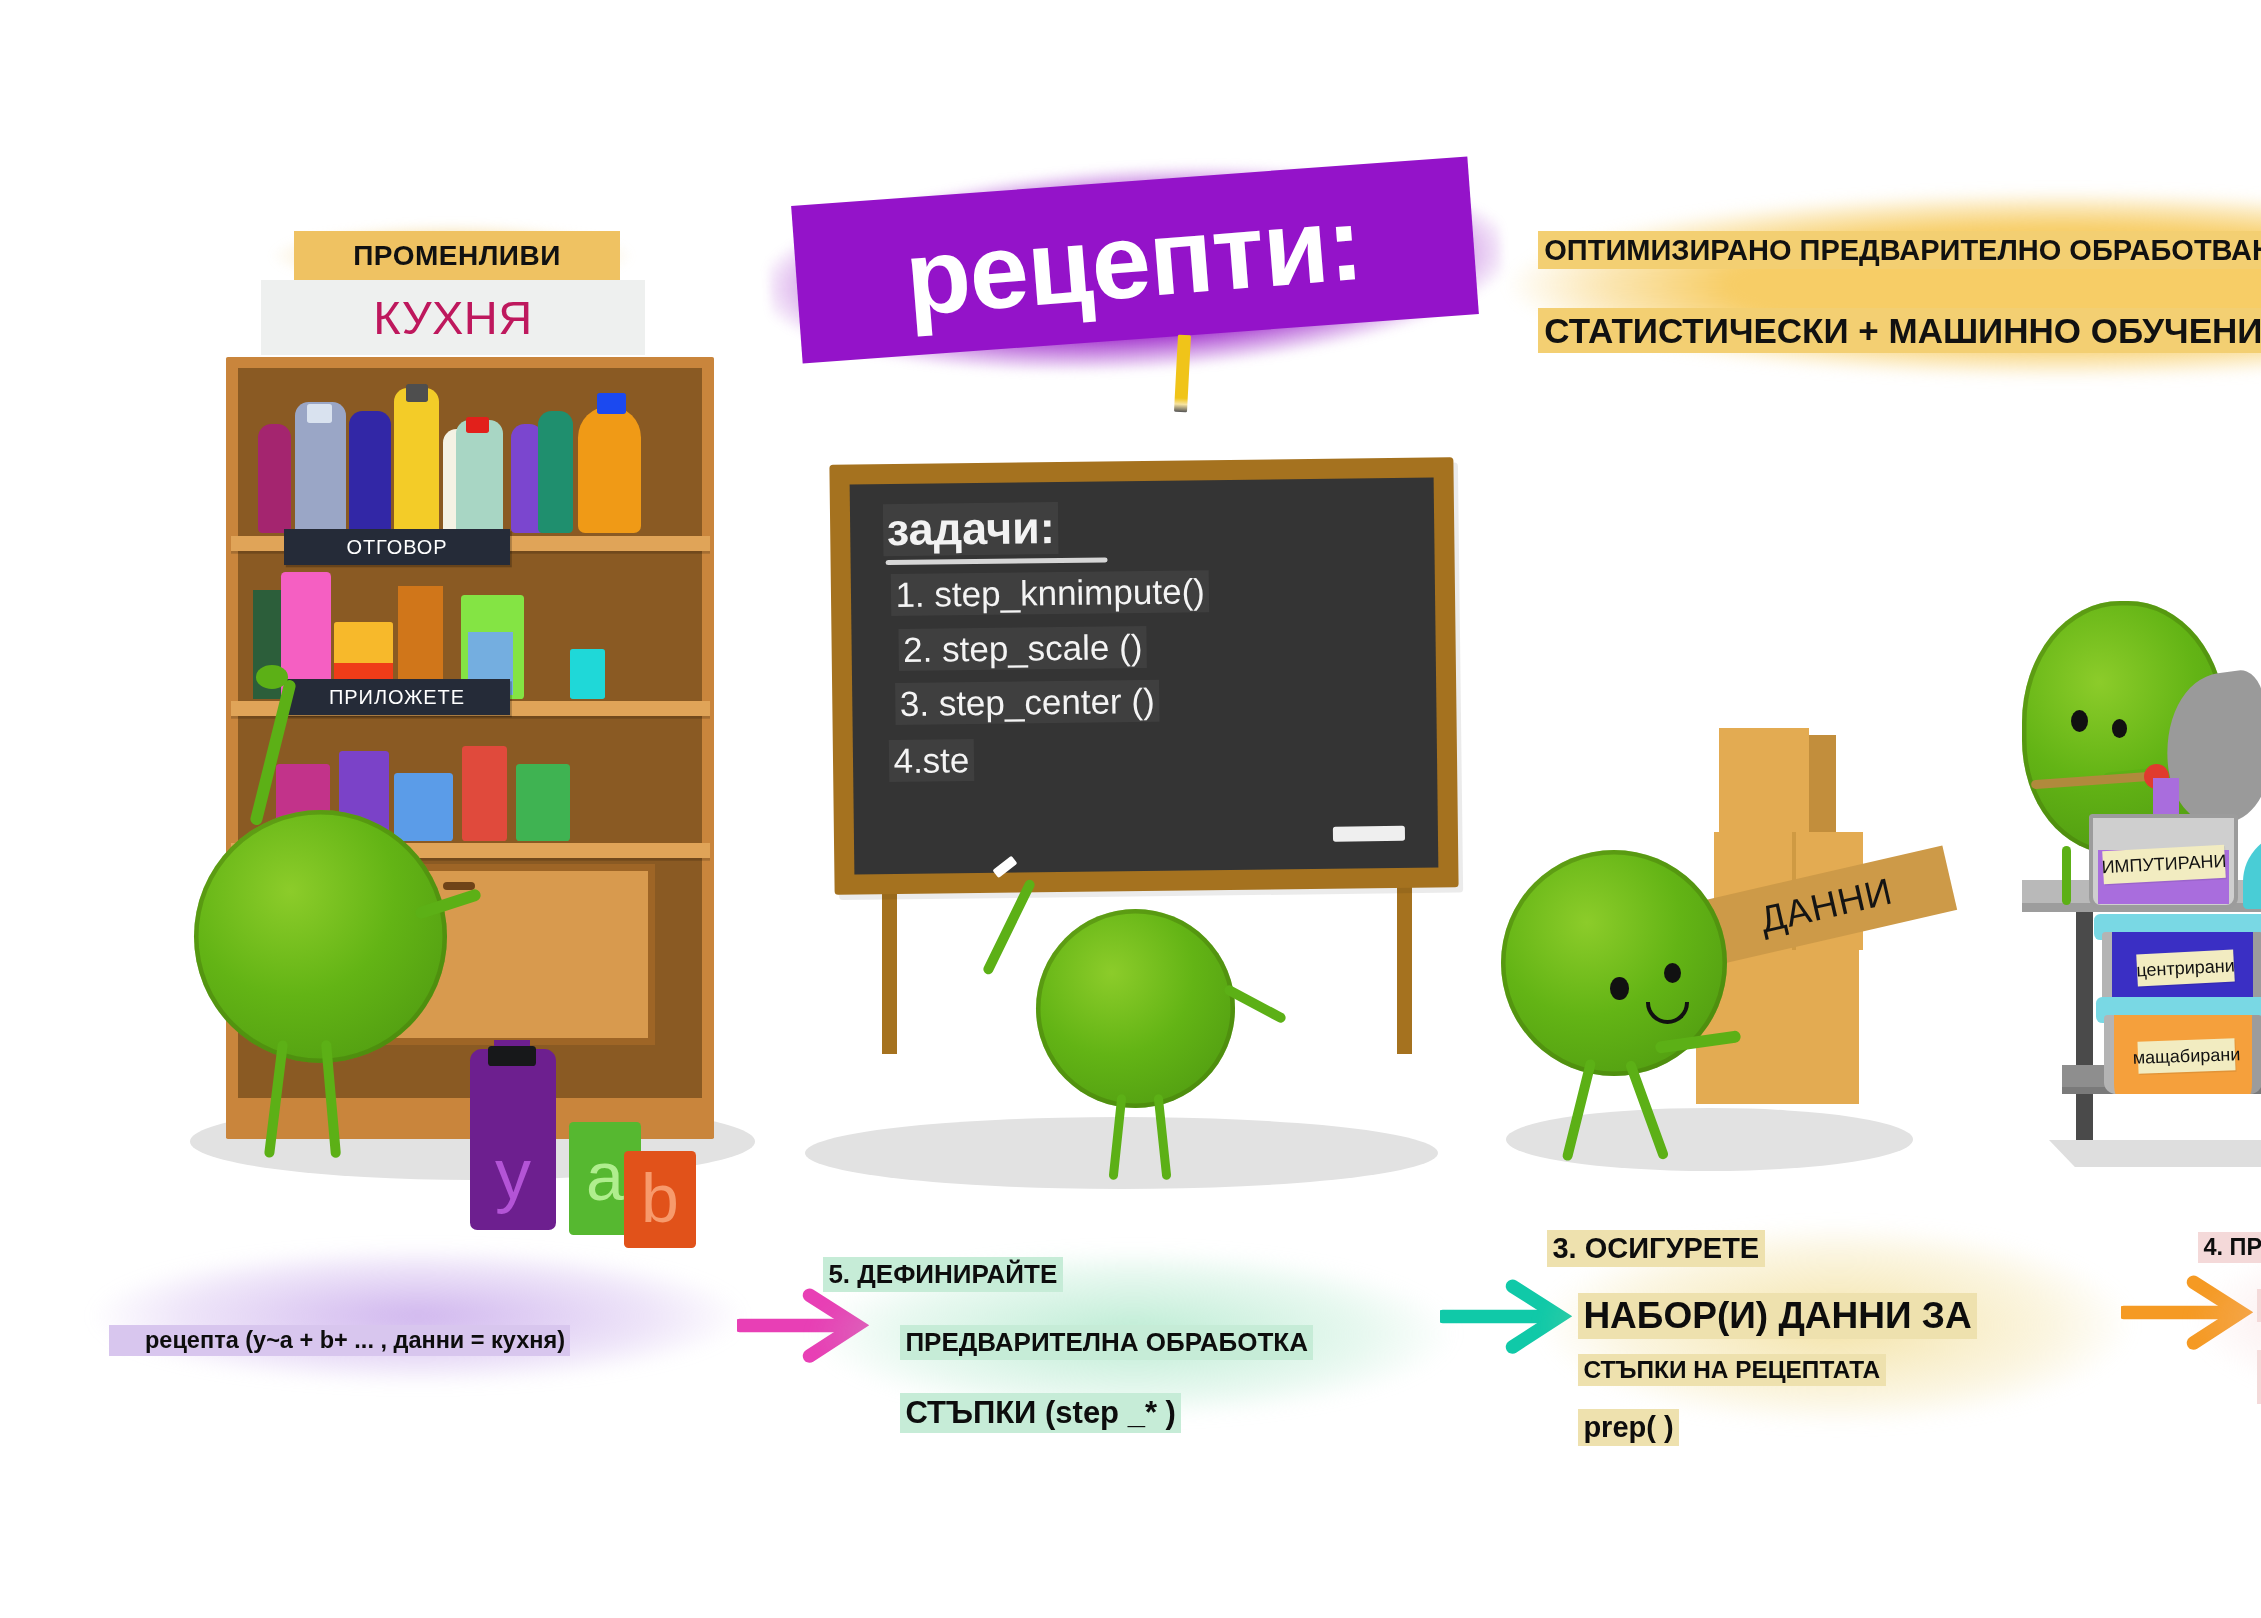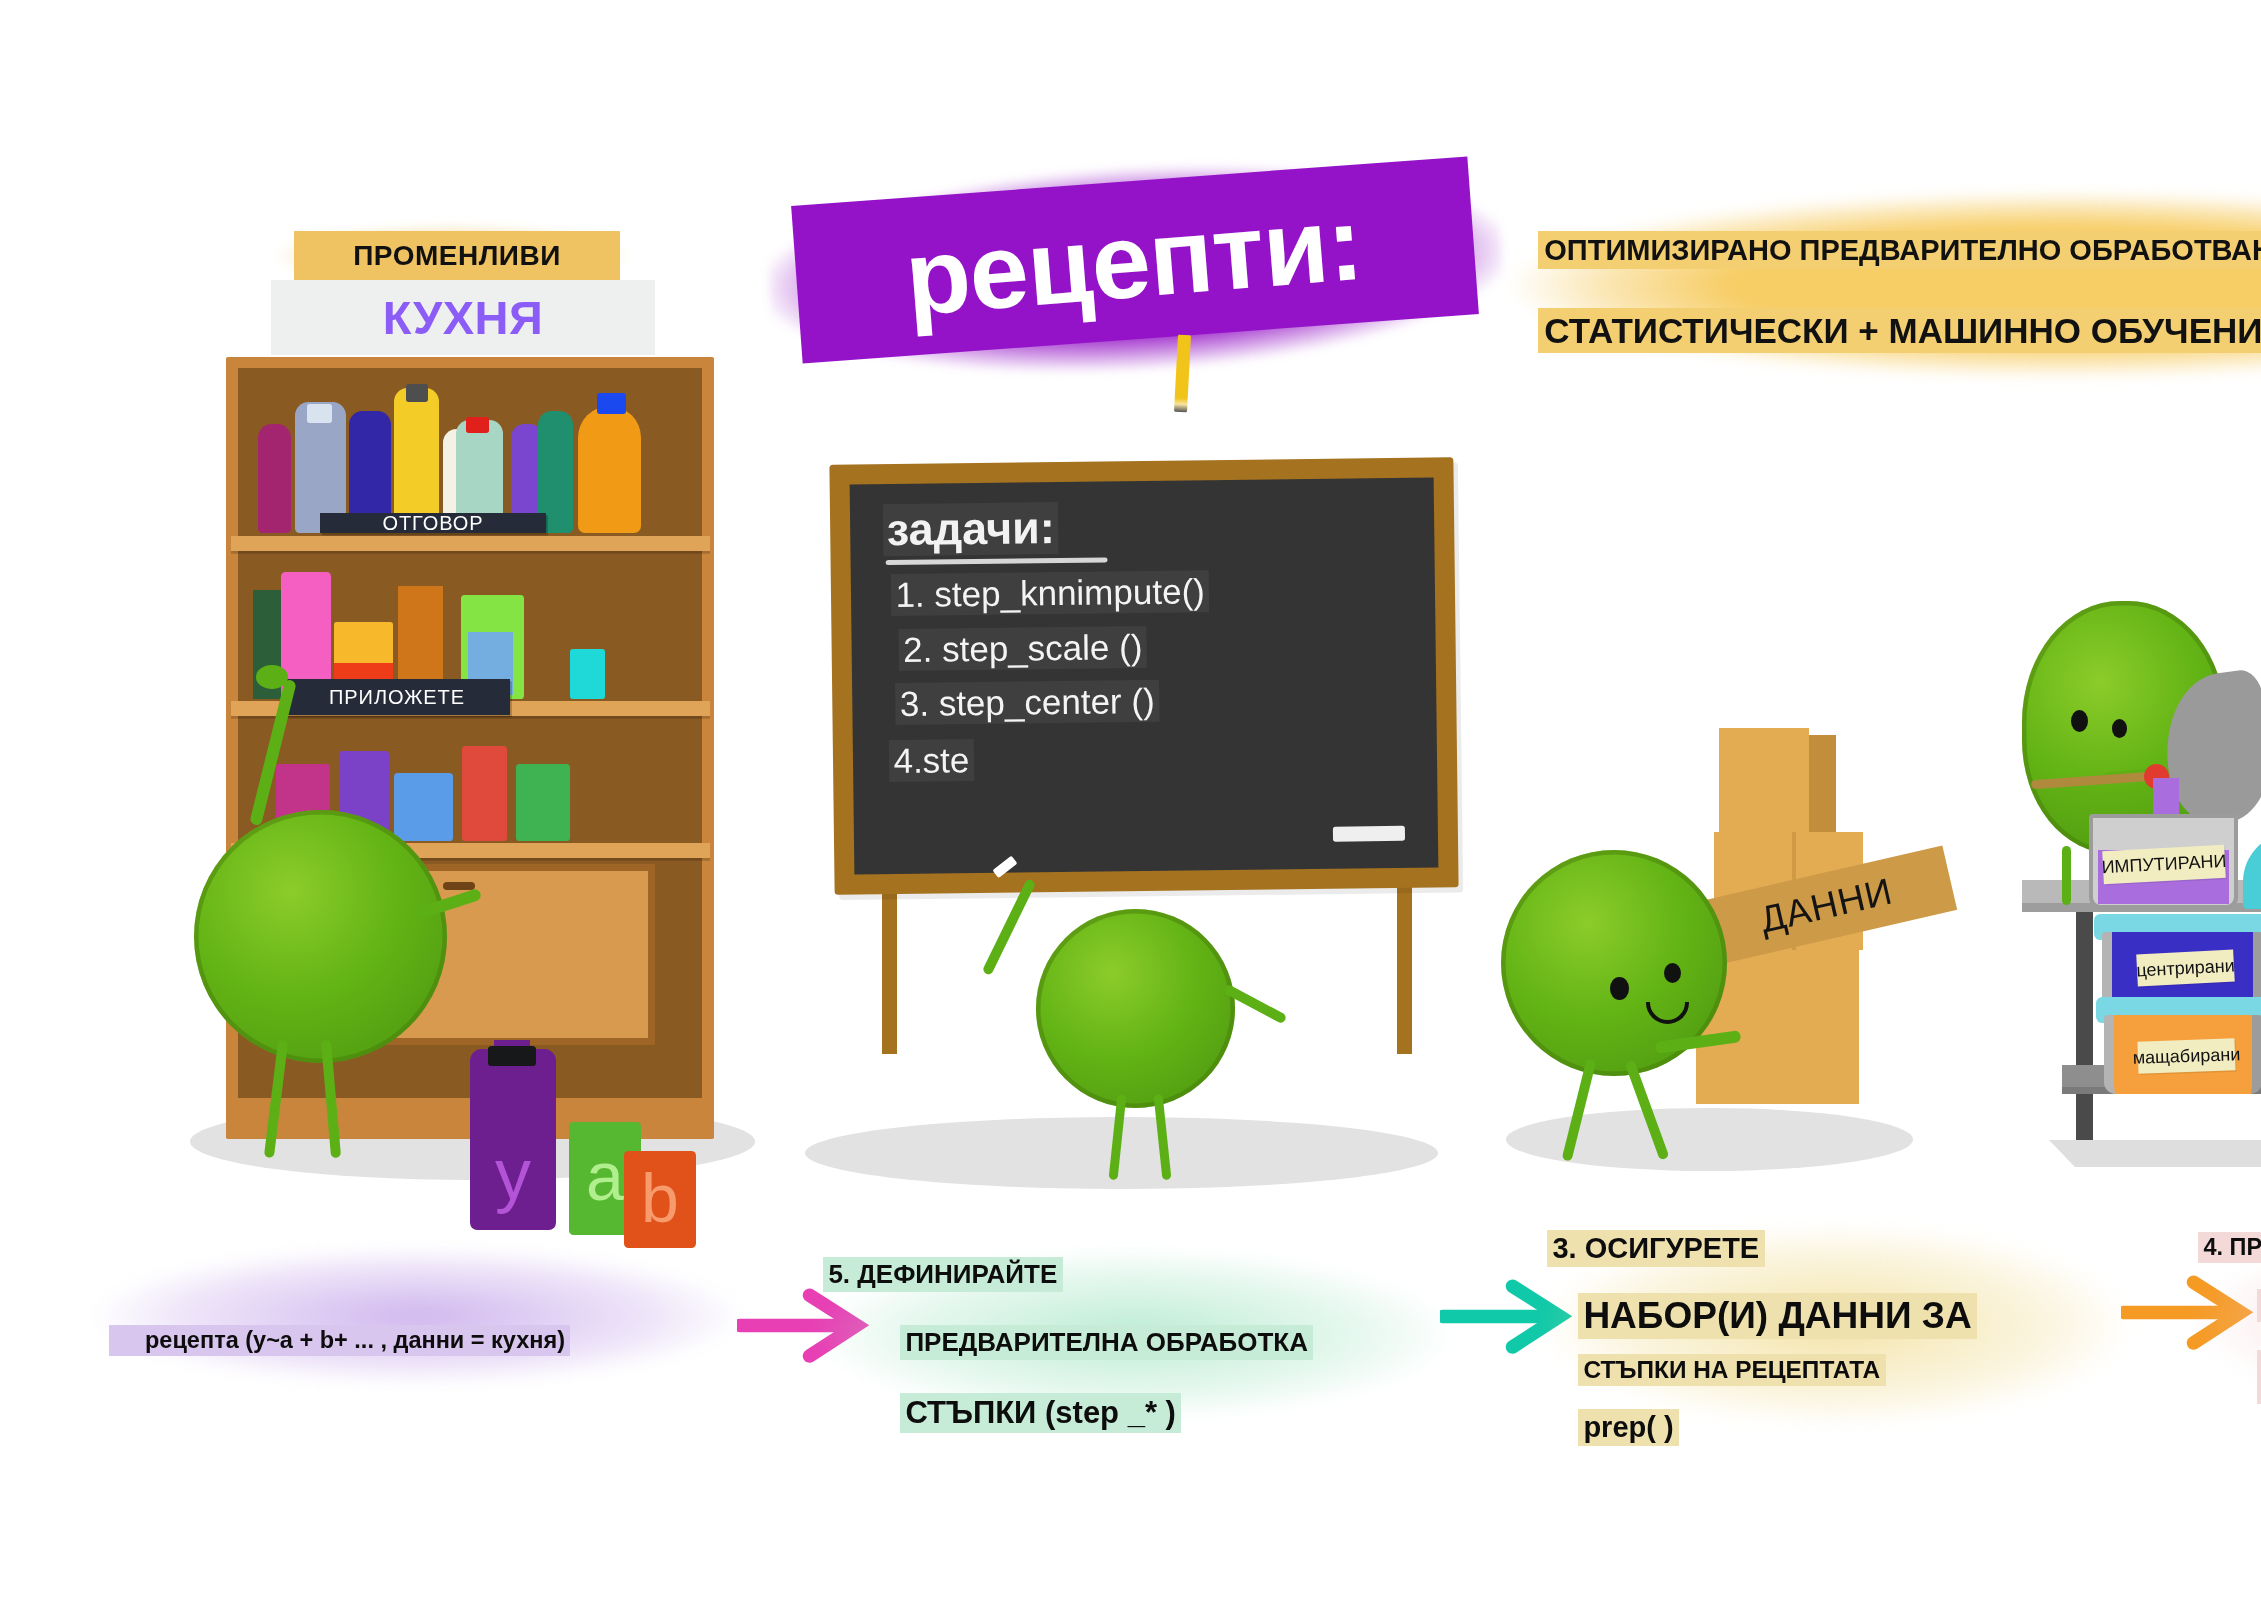--- a/index.html
+++ b/index.html
@@ -54,23 +54,23 @@
     left: 294px; top: 231px; width: 326px; height: 49px;
     background: #efc262; display:flex; align-items:center; justify-content:center;
     color:#111; font-size: 28px; font-weight: 700; letter-spacing: 0.5px;
   }
   #cup-brush-var {
     left: 271px; top: 222px; width: 362px; height: 68px;
     background: radial-gradient(ellipse 50% 48% at 50% 50%, rgba(240,200,110,.9) 0%, rgba(240,200,110,.35) 70%, rgba(240,200,110,0) 100%);
     filter: blur(4.1px);
   }
   #cup-tag-kitchen {
-    left: 271px; top: 280px; width: 384px; height: 75px;
+    left: 261px; top: 280px; width: 384px; height: 75px;
     background: #eef0ef; display:flex; align-items:center; justify-content:center;
-    color:#8b5cf6; font-size: 47px; font-weight: 700; letter-spacing: 0.5px;
+    color:#be185d; font-size: 47px; font-weight: 400; letter-spacing: 0.5px;
   }
 
   #cupboard { left: 226px; top: 357px; width: 488px; height: 782px; }
   .cb-frame { position:absolute; inset:0; background:#c9853c; border-radius:1.8px; }
   .cb-inner { position:absolute; left:11.8px; right:11.8px; top:11px; bottom:41px; background:#8a5a23; }
   .cb-shelf { position:absolute; left:4.5px; right:4.5px; height:15.4px; background:#e0a458; box-shadow: 0 2.7px 0 rgba(0,0,0,.18); }
   .cb-door { position:absolute; background:#d89a4e; border:7.2px solid #9e6526; }
 
   .bottle { position:absolute; bottom:0; border-radius: 13.6px 13.6px 4.5px 4.5px; }
   .cap { position:absolute; border-radius: 2.7px; }
@@ -181,21 +181,21 @@
       <div class="bottle" style="left:190px;bottom:0;width:49px;height:104px;background:#f4f2e4;"></div>
       <div class="bottle" style="left:203px;bottom:0;width:47px;height:113px;background:#a8d6c4;"></div>
       <div class="cap" style="left:213px;top:33px;width:22.6px;height:16.3px;background:#e2201b;"></div>
       <div class="bottle" style="left:258px;bottom:0;width:32px;height:109px;background:#7b46cf;"></div>
       <div class="bottle" style="left:285px;bottom:0;width:35px;height:122px;background:#1f8f6e;"></div>
       <div class="bottle" style="left:325px;bottom:0;width:63px;height:127px;background:#f09a16;border-radius:32px 32px 7.2px 7.2px;"></div>
       <div class="cap" style="left:344px;top:9px;width:29px;height:21px;background:#1b49f0;"></div>
     </div>
     <div class="cb-shelf" style="top:179px;"></div>
 
-    <div class="shelf-label" style="left:58px;top:156px;width:226px;height:20px;margin-left:36px;">ОТГОВОР</div>
+    <div class="shelf-label" style="left:58px;top:172px;width:226px;height:36px;">ОТГОВОР</div>
 
     <div class="abs" style="left:27px;top:206px;width:434px;height:136px;">
       <div class="abs" style="left:0;bottom:0;width:32px;height:109px;background:#2c5e3a;"></div>
       <div class="abs" style="left:28px;bottom:0;width:50px;height:127px;background:#f55fc2;border-radius:4.5px;"></div>
       <div class="abs" style="left:81px;bottom:0;width:59px;height:77px;background:#f7b92b;border-radius:2.7px;"></div>
       <div class="abs" style="left:81px;bottom:0;width:59px;height:36px;background:#ef3c18;border-radius:0 0 2.7px 2.7px;"></div>
       <div class="abs" style="left:145px;bottom:0;width:45px;height:113px;background:#d0761a;"></div>
       <div class="abs" style="left:208px;bottom:0;width:63px;height:104px;background:#84e444;border-radius:3.6px;"></div>
       <div class="abs" style="left:215px;bottom:4.5px;width:45px;height:63px;background:#74aee0;"></div>
       <div class="abs" style="left:317px;bottom:0;width:35px;height:50px;background:#1fd8d8;border-radius:2.7px;"></div>

